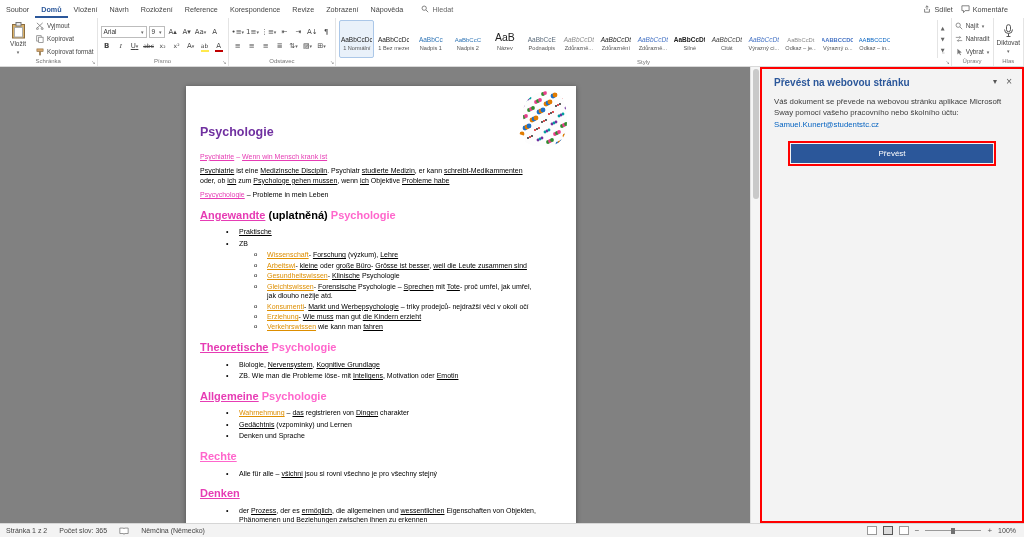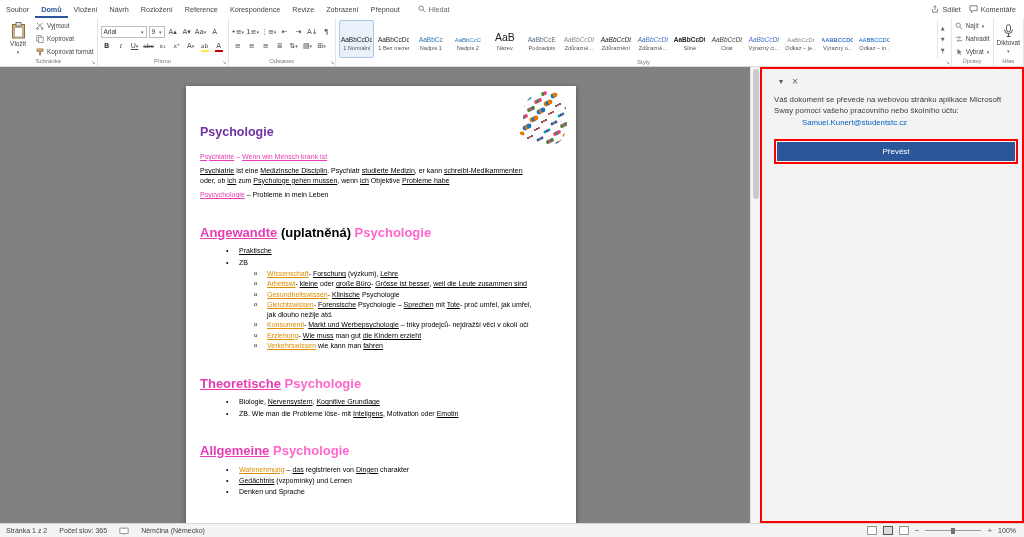--- a/index.html
+++ b/index.html
@@ -7,21 +7,21 @@
   body { font-family:"Liberation Sans", sans-serif; background:#fff; color:#444; }
   .glyph { font-family:"DejaVu Sans", sans-serif; }
   .app { width:1024px; height:537px; display:flex; flex-direction:column; }
 
   
   .tabbar { height:18px; display:flex; align-items:stretch; background:#fff; font-size:7.2px; }
   .tabs { display:flex; }
   .tab { padding:0 6px; display:flex; align-items:center; color:#444; cursor:default; }
   .tab.active { color:#2b579a; font-weight:bold; box-shadow:inset 0 -2px 0 #2b579a; }
   .searchbox { margin-left:12px; display:flex; align-items:center; gap:3px; color:#666; }
-  .tabbar-right { margin-left:auto; display:flex; align-items:center; gap:8px; padding-right:8px; }
+  .tabbar-right { margin-left:auto; display:flex; align-items:center; gap:8px; padding-right:16px; }
   .tr-btn { display:flex; align-items:center; gap:3px; color:#444; }
 
   
   .ribbon { height:49px; background:#fff; border-bottom:1px solid #d9d9d9; display:flex; }
   .rgroup { position:relative; display:flex; flex-direction:column; border-right:1px solid #e4e4e4; padding:2px 3px 0; }
   .rbody { display:flex; flex:1; gap:3px; }
   .rlabel { text-align:center; font-size:6px; color:#777; height:9px; line-height:9px; }
   .launcher { position:absolute; right:1px; bottom:1px; font-size:5px; color:#888; font-family:"DejaVu Sans",sans-serif; }
   .launcher::after { content:"↘"; }
   .dd::after { content:"▾"; font-size:5px; color:#666; font-family:"DejaVu Sans",sans-serif; }
@@ -73,43 +73,43 @@
   .voicegrp .rbody { flex-direction:column; align-items:center; justify-content:center; gap:1px; font-size:6.5px; color:#444; }
 
   
   .workspace { flex:1; min-height:0; display:flex; background:#818181; position:relative; }
   .docarea { flex:1; position:relative; overflow:hidden; }
   .page { position:absolute; left:186px; top:19px; width:390px; height:620px; background:#fff; box-shadow:0 1px 5px rgba(0,0,0,.4); padding:38px 37px 20px 14px; }
   .brain { position:absolute; top:3px; right:3px; }
   .doccontent { font-size:7px; line-height:1.35; color:#000; }
   .blk.title { font-size:12.5px; margin-bottom:11px; }
   .blk.para { margin:5px 0; }
-  .blk.heading { margin:24px 0 5px; font-weight:bold; font-size:13px; }
+  .blk.heading { margin:8px 0 5px; font-weight:bold; font-size:11px; }
   .blk.bullet { margin:2px 0; display:flex; }
   .blk.bullet2 { margin:1px 0; display:flex; }
   .blk.bullet .marker { width:13px; margin-left:26px; flex-shrink:0; }
   .blk.bullet2 .marker { width:13px; margin-left:54px; flex-shrink:0; font-size:6px; }
   .u { text-decoration:underline; }
   .b { font-weight:bold; }
   .c-purple { color:#7030a0; }
   .c-mag { color:#e63cb4; }
   .c-pink { color:#ff66cc; }
   .c-orange { color:#dd8e00; }
   .vscroll { position:absolute; right:0; top:0; bottom:0; width:10px; background:#f5f5f5; border-left:1px solid #e0e0e0; }
   .vthumb { position:absolute; top:2px; left:2px; width:6px; height:130px; background:#c9c9c9; border-radius:3px; }
 
   
   .panel { width:264px; background:#f3f3f3; border:2px solid #ff0000; display:flex; flex-direction:column; flex-shrink:0; }
   .panel-head { display:flex; align-items:flex-start; padding:8px 6px 4px 12px; }
   .panel-title { flex:1; font-size:10px; font-weight:bold; color:#2b579a; }
   .ph-btn { width:14px; text-align:center; color:#555; font-size:8px; font-family:"DejaVu Sans",sans-serif; }
   .panel-body { padding:4px 12px 0; font-size:7.8px; color:#3c3c3c; line-height:1.45; }
   .panel-body p { margin-bottom:11px; }
-  .panel-body a { color:#0563c1; text-decoration:none; cursor:pointer;margin-left:28px; }
-  .redbox { border:2px solid #ff0000; padding:1px; width:244px; margin:8px auto 0; }
+  .panel-body a { color:#0563c1; text-decoration:none; cursor:pointer; }
+  .redbox { border:2px solid #ff0000; padding:1px; width:208px; margin:8px auto 0; }
   .btn-primary { display:block; width:100%; height:19px; background:#2b579a; color:#fff; border:1px solid #2b579a; font-size:8px; font-family:"Liberation Sans",sans-serif; }
   .btn-secondary { display:block; width:202px; height:19px; margin:6px auto 0; background:#fff; color:#333; border:1px solid #c6c6c6; font-size:8px; font-family:"Liberation Sans",sans-serif; }
   .chk { display:flex; align-items:center; gap:6px; margin-top:18px; font-size:7.8px; color:#3c3c3c; }
   .chkbox { width:9px; height:9px; border:1px solid #8a8a8a; background:#fff; flex-shrink:0; }
 
   
   .statusbar { height:14px; background:#f3f3f3; border-top:1px solid #d6d6d6; display:flex; align-items:center; font-size:7px; color:#444; padding:0 8px 0 6px; }
   .sb-left { display:flex; align-items:center; gap:12px; }
   .sb-right { margin-left:auto; display:flex; align-items:center; gap:6px; }
   .view-ico { width:10px; height:9px; border:1px solid #999; background:#fff; }
@@ -127,21 +127,21 @@
     <div class="tabs">
         <div class="tab">Soubor</div>
         <div class="tab active">Domů</div>
         <div class="tab">Vložení</div>
         <div class="tab">Návrh</div>
         <div class="tab">Rozložení</div>
         <div class="tab">Reference</div>
         <div class="tab">Korespondence</div>
         <div class="tab">Revize</div>
         <div class="tab">Zobrazení</div>
-        <div class="tab">Přepnout</div>
+        <div class="tab">Nápověda</div>
       </div>
     <div class="searchbox">
       <svg width="8" height="8" viewBox="0 0 10 10">
           <circle cx="4" cy="4" r="2.7" fill="none" stroke="#666" stroke-width="1"></circle>
           <line x1="6.2" y1="6.2" x2="9" y2="9" stroke="#666" stroke-width="1"></line>
         </svg>
       <span>Hledat</span>
     </div>
     <div class="tabbar-right">
       <div class="tr-btn">
@@ -557,20 +557,21 @@
             </div>
           </div>
       </div>
       <div class="vscroll">
           <div class="vthumb"></div>
         </div>
     </div>
 
     <div class="panel">
       <div class="panel-head">
+        <span class="panel-title">Převést na webovou stránku</span>
         <span class="ph-btn">▾</span>
         <span class="ph-btn">×</span>
       </div>
       <div class="panel-body">
         <p><span>Váš dokument se převede na webovou stránku aplikace Microsoft Sway pomocí vašeho pracovního nebo školního účtu: </span><a>Samuel.Kunert@studentstc.cz</a></p>
         <div class="redbox">
           <button class="btn-primary">Převést</button>
         </div>
       </div>
     </div>

